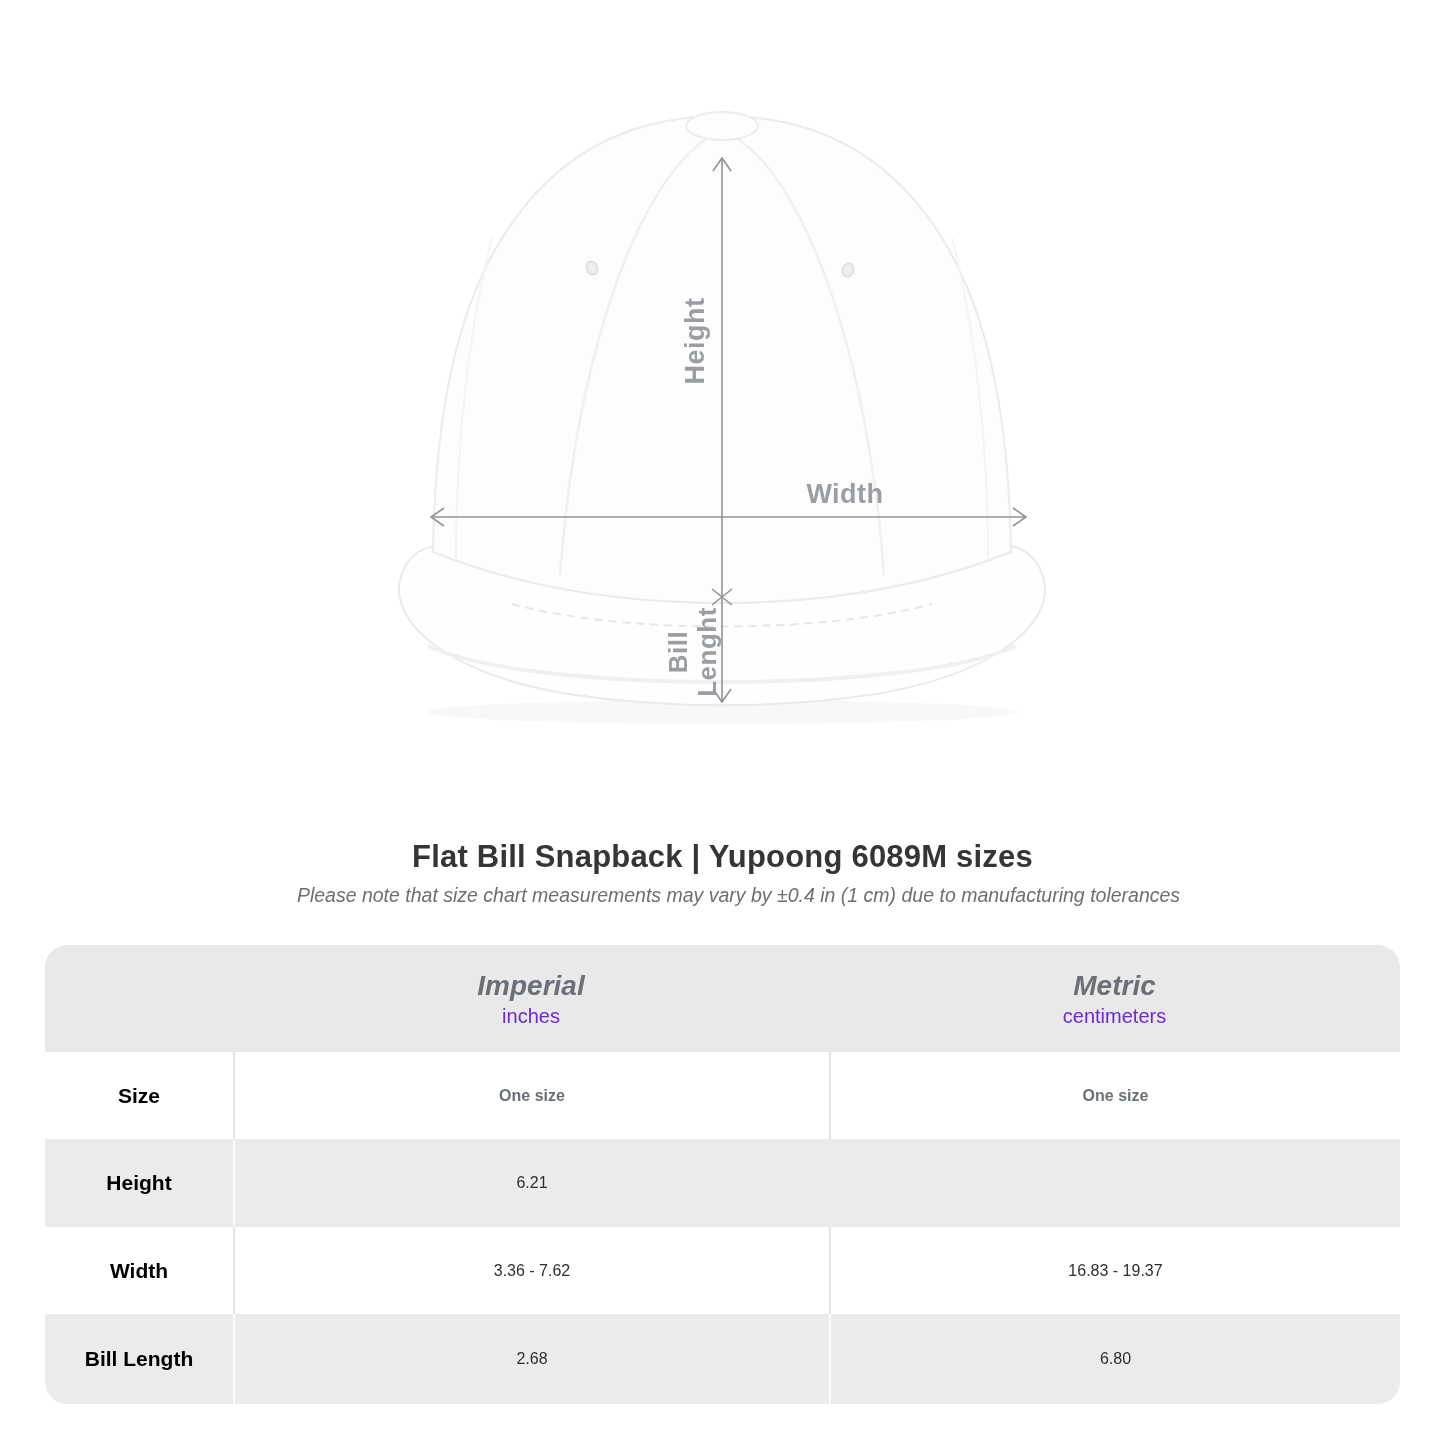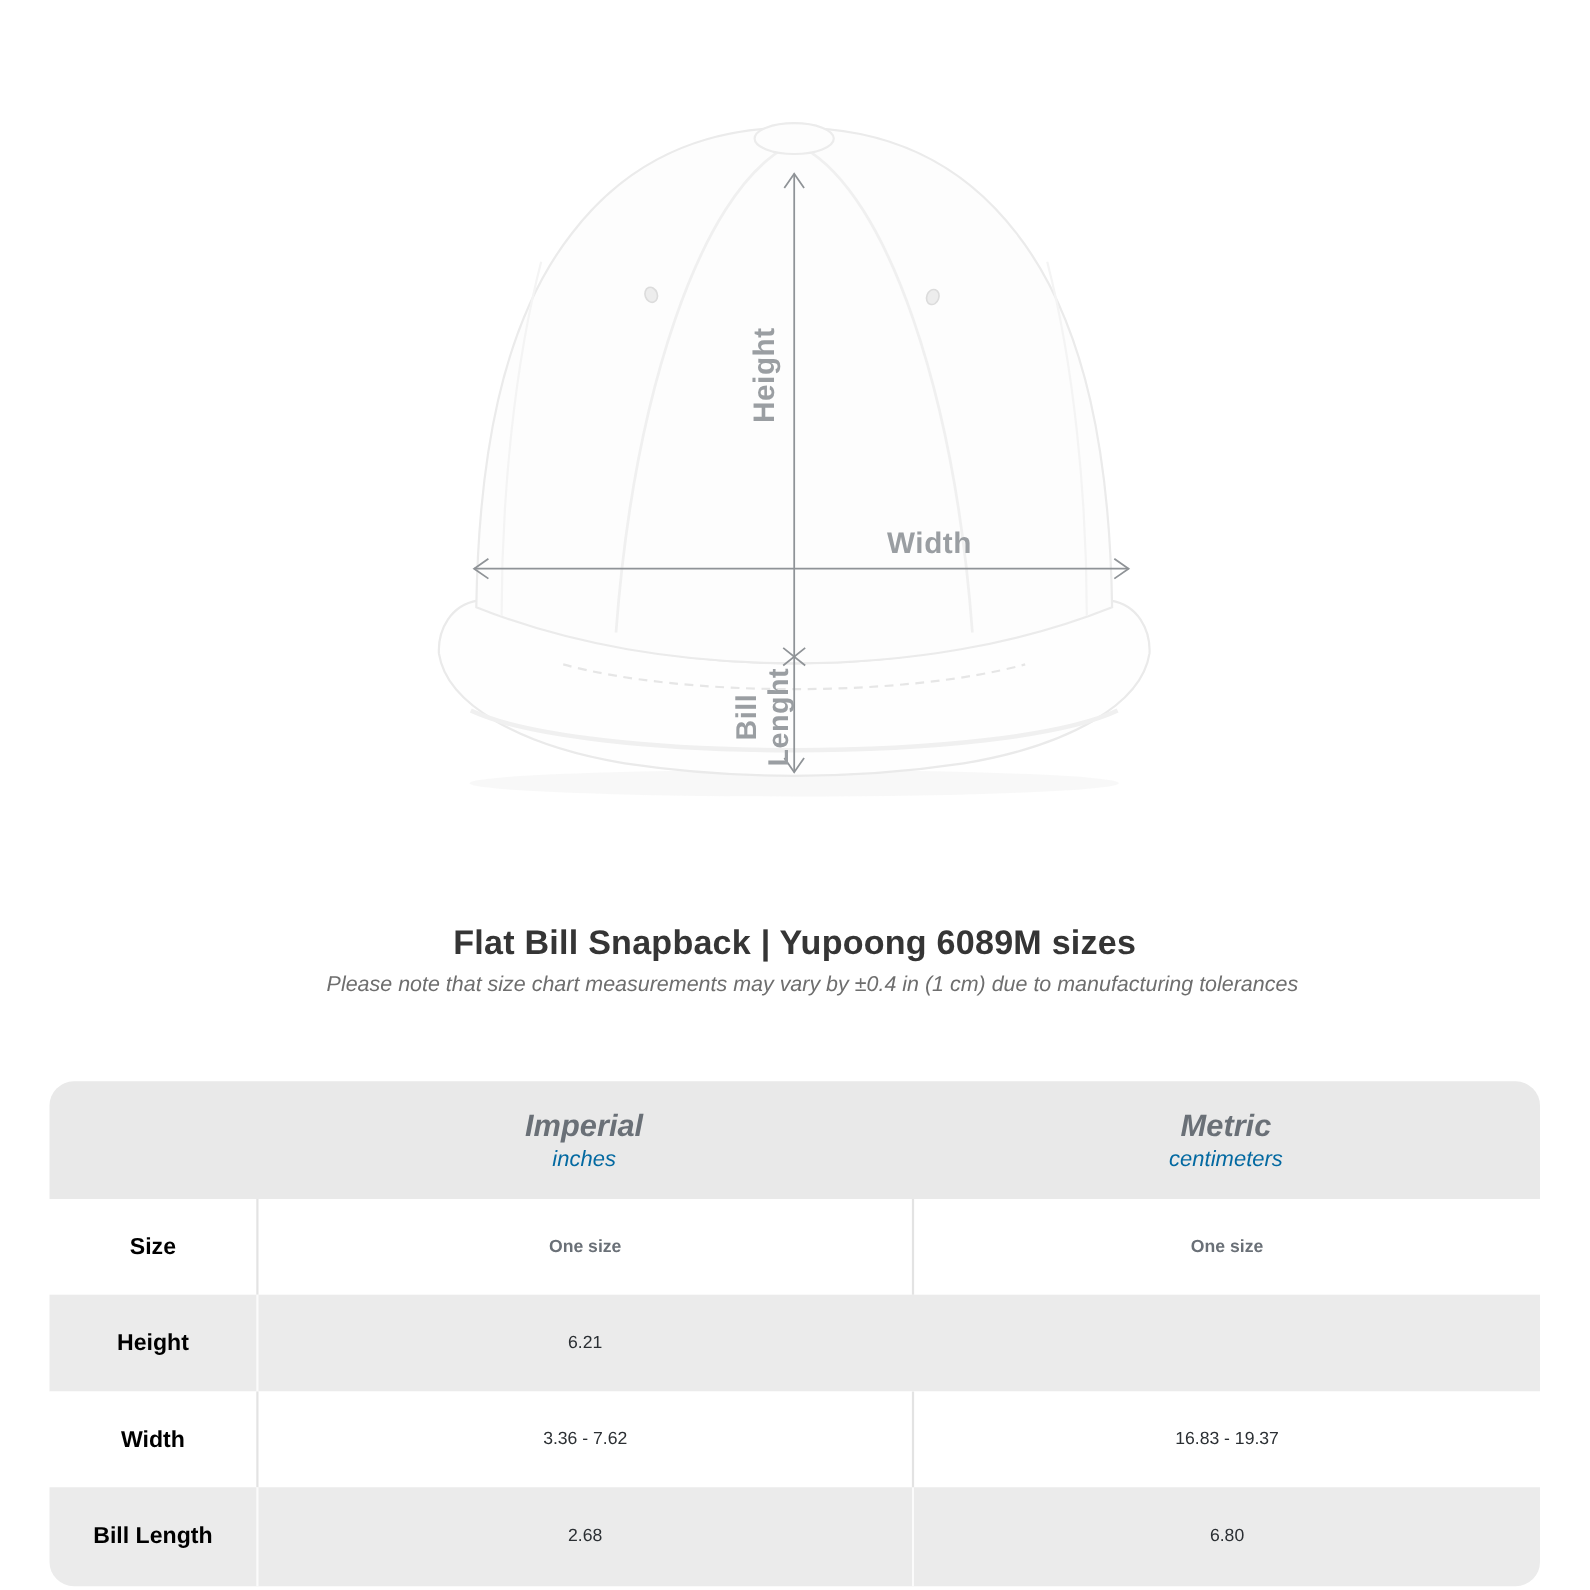--- a/index.html
+++ b/index.html
@@ -46,21 +46,21 @@
     left: 16px;
     width: 1445px;
     margin: 0;
     text-align: center;
     font-size: 19.5px;
     font-style: italic;
     color: #6e6e6e;
   }
   .size-table {
     position: absolute;
-    top: 983px;
+    top: 945px;
     left: 45px;
     width: 1355px;
     text-align: right;
   }
   .thead {
     display: grid;
     grid-template-columns: 188px 596px 571px;
     height: 107px;
     background: #e9e9e9;
     border-radius: 22px 22px 0 0;
@@ -72,22 +72,21 @@
     align-items: center;
   }
   .th-label {
     font-size: 28px;
     font-weight: bold;
     font-style: italic;
     color: #6a7077;
   }
   .th-sub {
     font-size: 20px;
-    font-style: italic;
-    color: #0369a1;
+    color: #6d28d9;
     margin-top: 3px;
   }
   .trow {
     display: grid;
     grid-template-columns: 188px 596px 571px;
   }
   .trow.white { background: #ffffff; }
   .trow.gray  { background: #ebebeb; }
   .trow.last  { border-radius: 0 0 22px 22px; }
   .h87 { height: 87px; }

